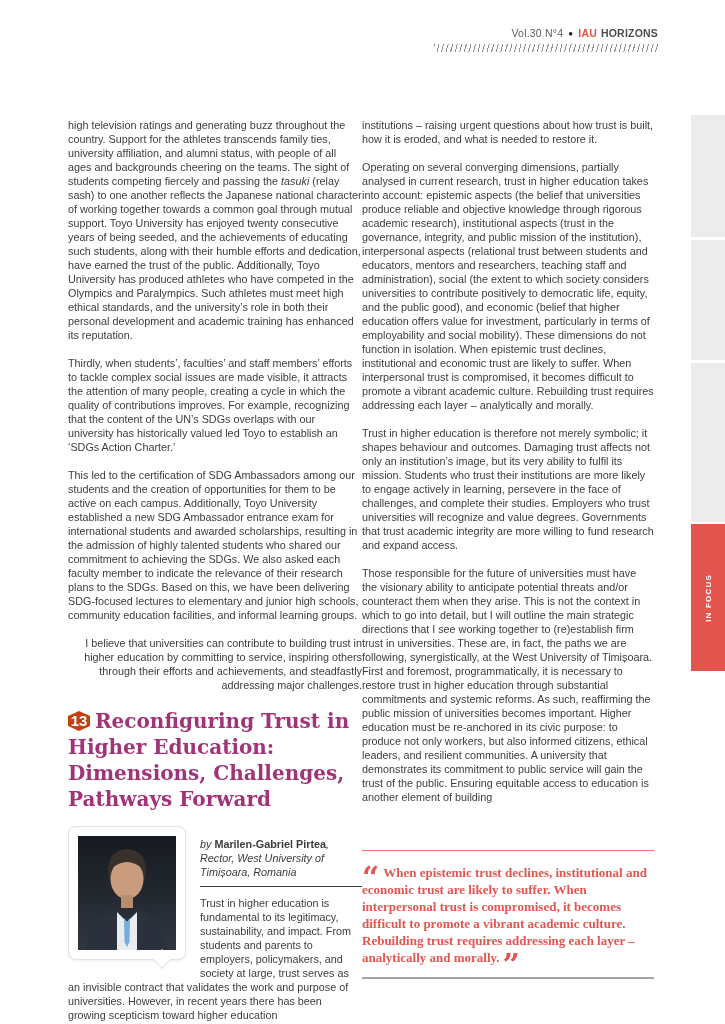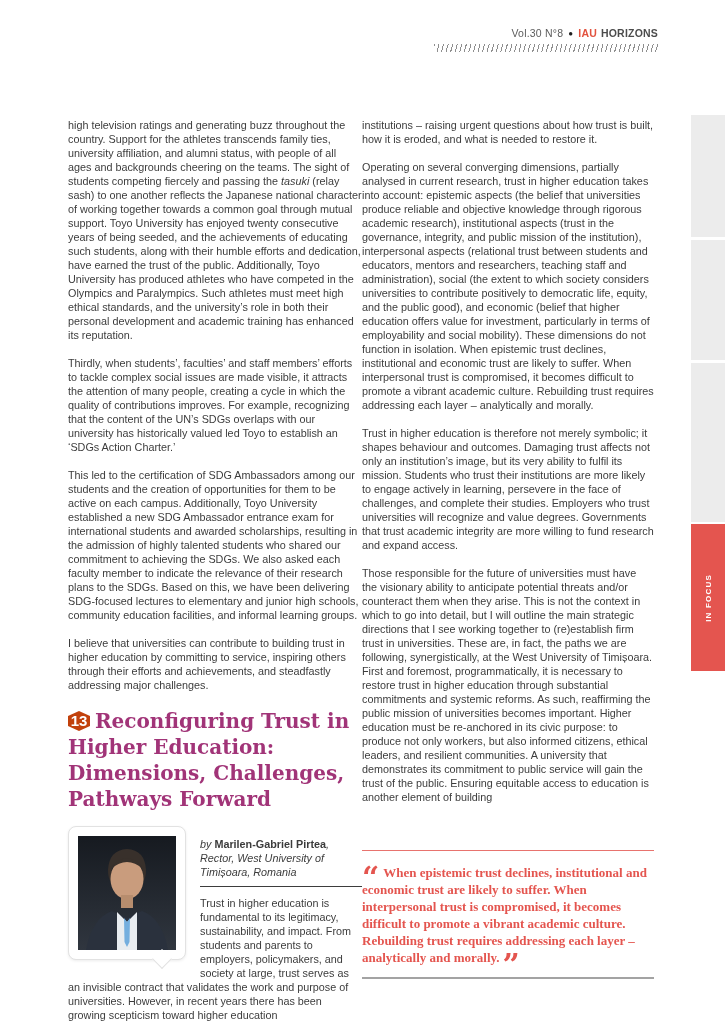--- a/index.html
+++ b/index.html
@@ -63,38 +63,38 @@
                font-size:8px; font-weight:bold; letter-spacing:1.2px; }
 
   .page-number { position:absolute; top:1033px; right:52px; font-size:16px; color:#686868; }
 </style>
 </head>
 <body>
 
 <div class="page">
 
   <div class="masthead">
-    <span class="vol">Vol.30 N°8</span><span class="dot">●</span><span class="iau">IAU</span><span class="horizons">HORIZONS</span>
+    <span class="vol">Vol.30 N°4</span><span class="dot">●</span><span class="iau">IAU</span><span class="horizons">HORIZONS</span>
     <div class="hatch"></div>
   </div>
 
   <div class="side-rail">
     <div class="side-tab tab-1"></div>
     <div class="side-tab tab-2"></div>
     <div class="side-tab tab-3"></div>
     <div class="side-tab active">
       <span class="tab-label">IN FOCUS</span>
     </div>
   </div>
 
   <div class="col col-left">
     <p class="body-p"><span>high television ratings and generating buzz throughout the country. Support for the athletes transcends family ties, university affiliation, and alumni status, with people of all ages and backgrounds cheering on the teams. The sight of students competing fiercely and passing the </span><i>tasuki</i><span> (relay sash) to one another reflects the Japanese national character of working together towards a common goal through mutual support. Toyo University has enjoyed twenty consecutive years of being seeded, and the achievements of educating such students, along with their humble efforts and dedication, have earned the trust of the public. Additionally, Toyo University has produced athletes who have competed in the Olympics and Paralympics. Such athletes must meet high ethical standards, and the university’s role in both their personal development and academic training has enhanced its reputation.</span></p>
     <p class="body-p">Thirdly, when students’, faculties’ and staff members’ efforts to tackle complex social issues are made visible, it attracts the attention of many people, creating a cycle in which the quality of contributions improves. For example, recognizing that the content of the UN’s SDGs overlaps with our university has historically valued led Toyo to establish an ‘SDGs Action Charter.’</p>
     <p class="body-p">This led to the certification of SDG Ambassadors among our students and the creation of opportunities for them to be active on each campus. Additionally, Toyo University established a new SDG Ambassador entrance exam for international students and awarded scholarships, resulting in the admission of highly talented students who shared our commitment to achieving the SDGs. We also asked each faculty member to indicate the relevance of their research plans to the SDGs. Based on this, we have been delivering SDG-focused lectures to elementary and junior high schools, community education facilities, and informal learning groups.</p>
-    <p class="body-p" style="margin-bottom:16px;">I believe that universities can contribute to building trust in higher education by committing to service, inspiring others through their efforts and achievements, and steadfastly addressing major challenges.</p>
+    <p class="body-p" style="margin-bottom:16px;text-align:right;">I believe that universities can contribute to building trust in higher education by committing to service, inspiring others through their efforts and achievements, and steadfastly addressing major challenges.</p>
 
     <h1 class="article-title">
       <span class="badge">
           <span>13</span>
         </span><span>Reconfiguring Trust in Higher Education: Dimensions, Challenges, Pathways Forward</span>
     </h1>
 
     <div class="author-section">
       <div class="photo-card">
         <svg viewBox="0 0 98 114" xmlns="http://www.w3.org/2000/svg">

